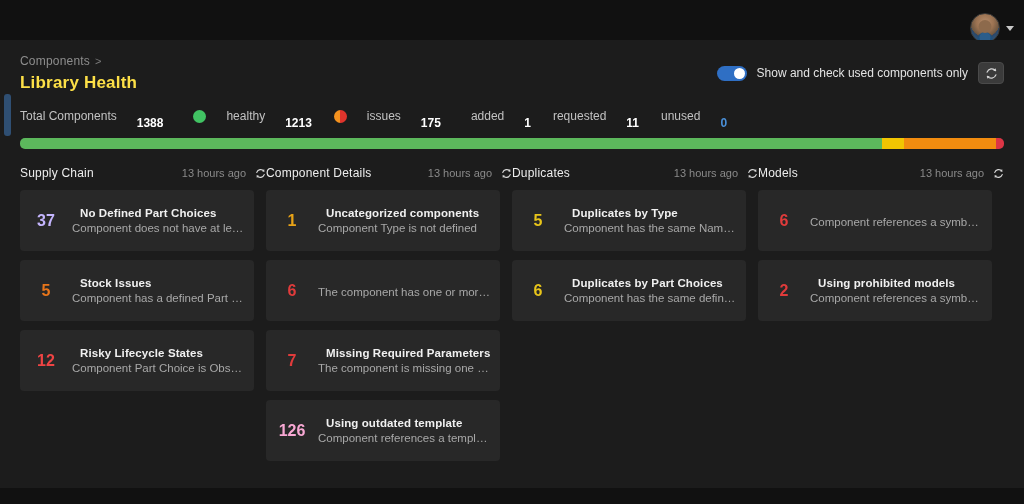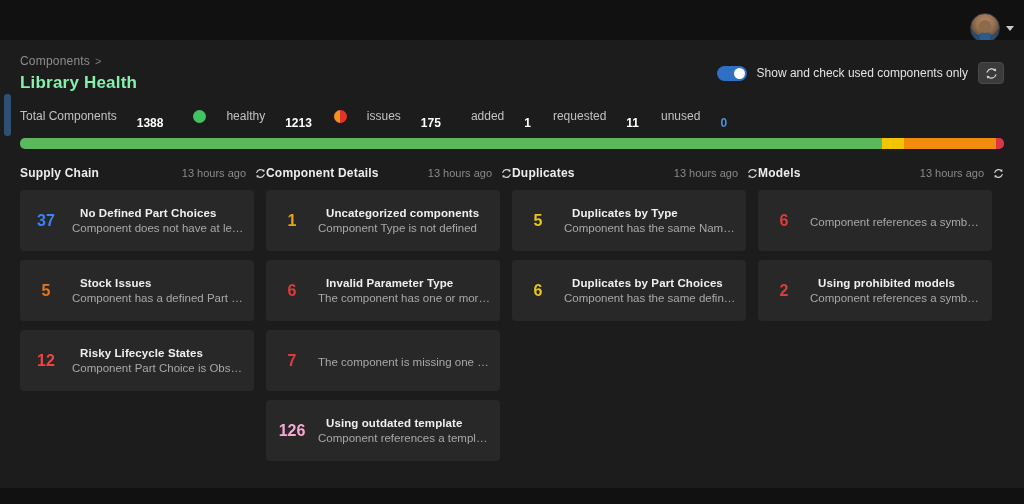--- a/index.html
+++ b/index.html
@@ -58,21 +58,21 @@
   .inner { padding: 14px 20px 0 20px; }
 
   .breadcrumb {
     font-size: 12px; color: #8d8d8d; letter-spacing: .2px;
     display: flex; align-items: center; gap: 5px;
   }
   .breadcrumb .crumb { cursor: pointer; }
   .breadcrumb .sep { color: #7b7b7b; font-size: 11px; }
 
   .page-title {
-    font-size: 17px; color: #86efac; font-weight: bold;
+    font-size: 17px; color: #fde047; font-weight: bold;
     margin-top: 5px; letter-spacing: .2px;
   }
 
   
   .stats {
     display: flex; align-items: center;
     margin-top: 15px; font-size: 12px; color: #bdbdbd;
     height: 16px;
   }
   .stat { display: flex; align-items: center; gap: 20px; }
@@ -97,21 +97,21 @@
   .healthbar span { display: block; height: 100%; }
 
   
   .cols-head {
     display: flex; margin-top: 17px;
   }
   .colhead {
     width: 250px; display: flex; align-items: center;
   }
   .colhead .name {
-    font-size: 12px; color: #ededed; font-weight: bold; letter-spacing: .2px;
+    font-size: 12px; color: #ededed; font-weight: normal; letter-spacing: .2px;
   }
   .colhead .ts {
     font-size: 11px; color: #8a8a8a; margin-left: auto; margin-right: 9px;
   }
   .refresh-sm { color: #d2d2d2; display: flex; align-items: center; }
 
   
   .cols {
     display: flex; margin-top: 10px;
   }
@@ -272,21 +272,21 @@
               <path d="M13.4 1.6 13.3 5 10 4.6z" fill="#d6d6d6" stroke="none" stroke-width="0" stroke-linecap="round"></path>
               <path d="M2.6 14.4 2.7 11l3.3.4z" fill="#d6d6d6" stroke="none" stroke-width="0" stroke-linecap="round"></path>
             </svg>
           </div>
         </div>
       </div>
 
     <div class="cols" id="cols">
         <div class="col">
           <div class="card">
-            <div class="count" style="color: #3b82f6;">37</div>
+            <div class="count" style="color: #c4b5fd;">37</div>
             <div class="txt">
               <div class="t1">No Defined Part Choices</div>
               <div class="t2">Component does not have at leas...</div>
             </div>
           </div>
           <div class="card">
             <div class="count" style="color: rgb(232, 117, 26);">5</div>
             <div class="txt">
               <div class="t1">Stock Issues</div>
               <div class="t2">Component has a defined Part Ch...</div>
@@ -304,27 +304,27 @@
           <div class="card">
             <div class="count" style="color: rgb(232, 163, 23);">1</div>
             <div class="txt">
               <div class="t1">Uncategorized components</div>
               <div class="t2">Component Type is not defined</div>
             </div>
           </div>
           <div class="card">
             <div class="count" style="color: rgb(224, 59, 59);">6</div>
             <div class="txt">
-              <div class="t1">Invalid Parameter Type</div>
               <div class="t2">The component has one or more ...</div>
             </div>
           </div>
           <div class="card">
             <div class="count" style="color: rgb(224, 59, 59);">7</div>
             <div class="txt">
+              <div class="t1">Missing Required Parameters</div>
               <div class="t2">The component is missing one or ...</div>
             </div>
           </div>
           <div class="card">
             <div class="count" style="color: #f9a8d4;">126</div>
             <div class="txt">
               <div class="t1">Using outdated template</div>
               <div class="t2">Component references a templat...</div>
             </div>
           </div>

